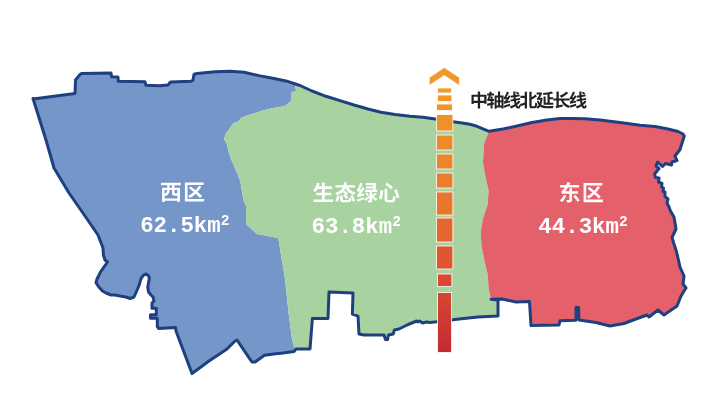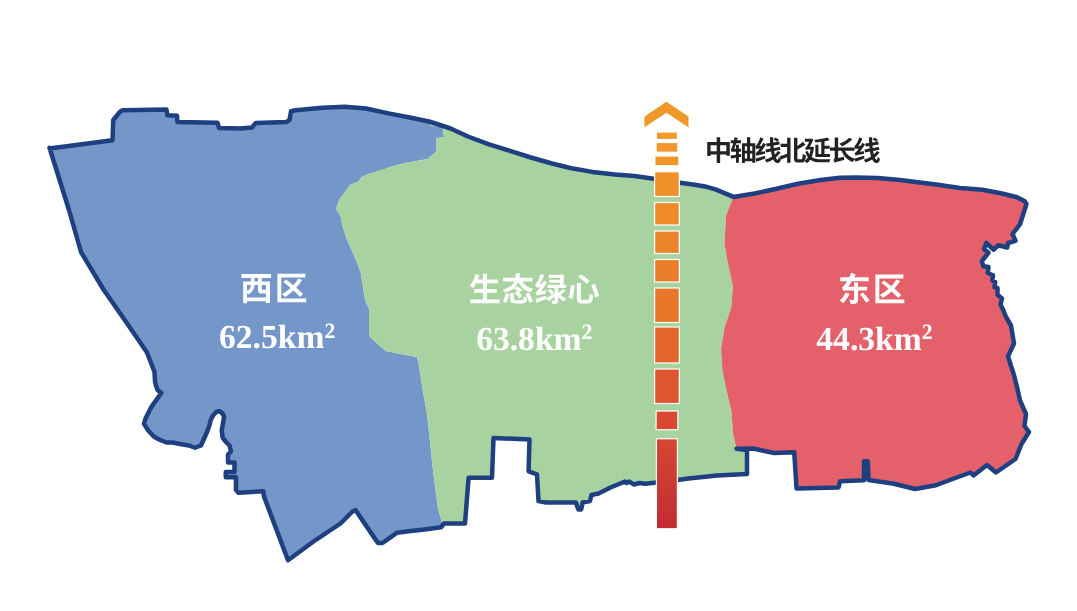--- a/index.html
+++ b/index.html
@@ -1,15 +1,15 @@
 <!DOCTYPE html>
 <html><head><meta charset="utf-8">
 <style>
 html,body{margin:0;padding:0;background:#fff;}
-#wrap{position:relative;width:710px;height:407px;font-family:Liberation Serif, serif;}
+#wrap{position:relative;width:710px;height:407px;font-family:Liberation Mono, monospace;}
 </style></head>
 <body>
 <div id="wrap">
 <svg width="718" height="407" viewBox="0 0 718 407">
 <defs>
 <linearGradient id="barg" x1="0" y1="0" x2="0" y2="1">
 <stop offset="0" stop-color="#d64731"></stop>
 <stop offset="1" stop-color="#c22b34"></stop>
 </linearGradient>
 <path id="g0" d="M49 795V679H336V571H100V-86H216V-29H791V-84H913V571H663V679H948V795ZM216 82V231C232 213 248 192 256 179C398 244 436 355 442 460H549V354C549 239 571 206 676 206C697 206 763 206 785 206H791V82ZM216 279V460H335C330 393 307 328 216 279ZM443 571V679H549V571ZM663 460H791V319C787 318 782 317 773 317C759 317 705 317 694 317C666 317 663 321 663 354Z"></path>

